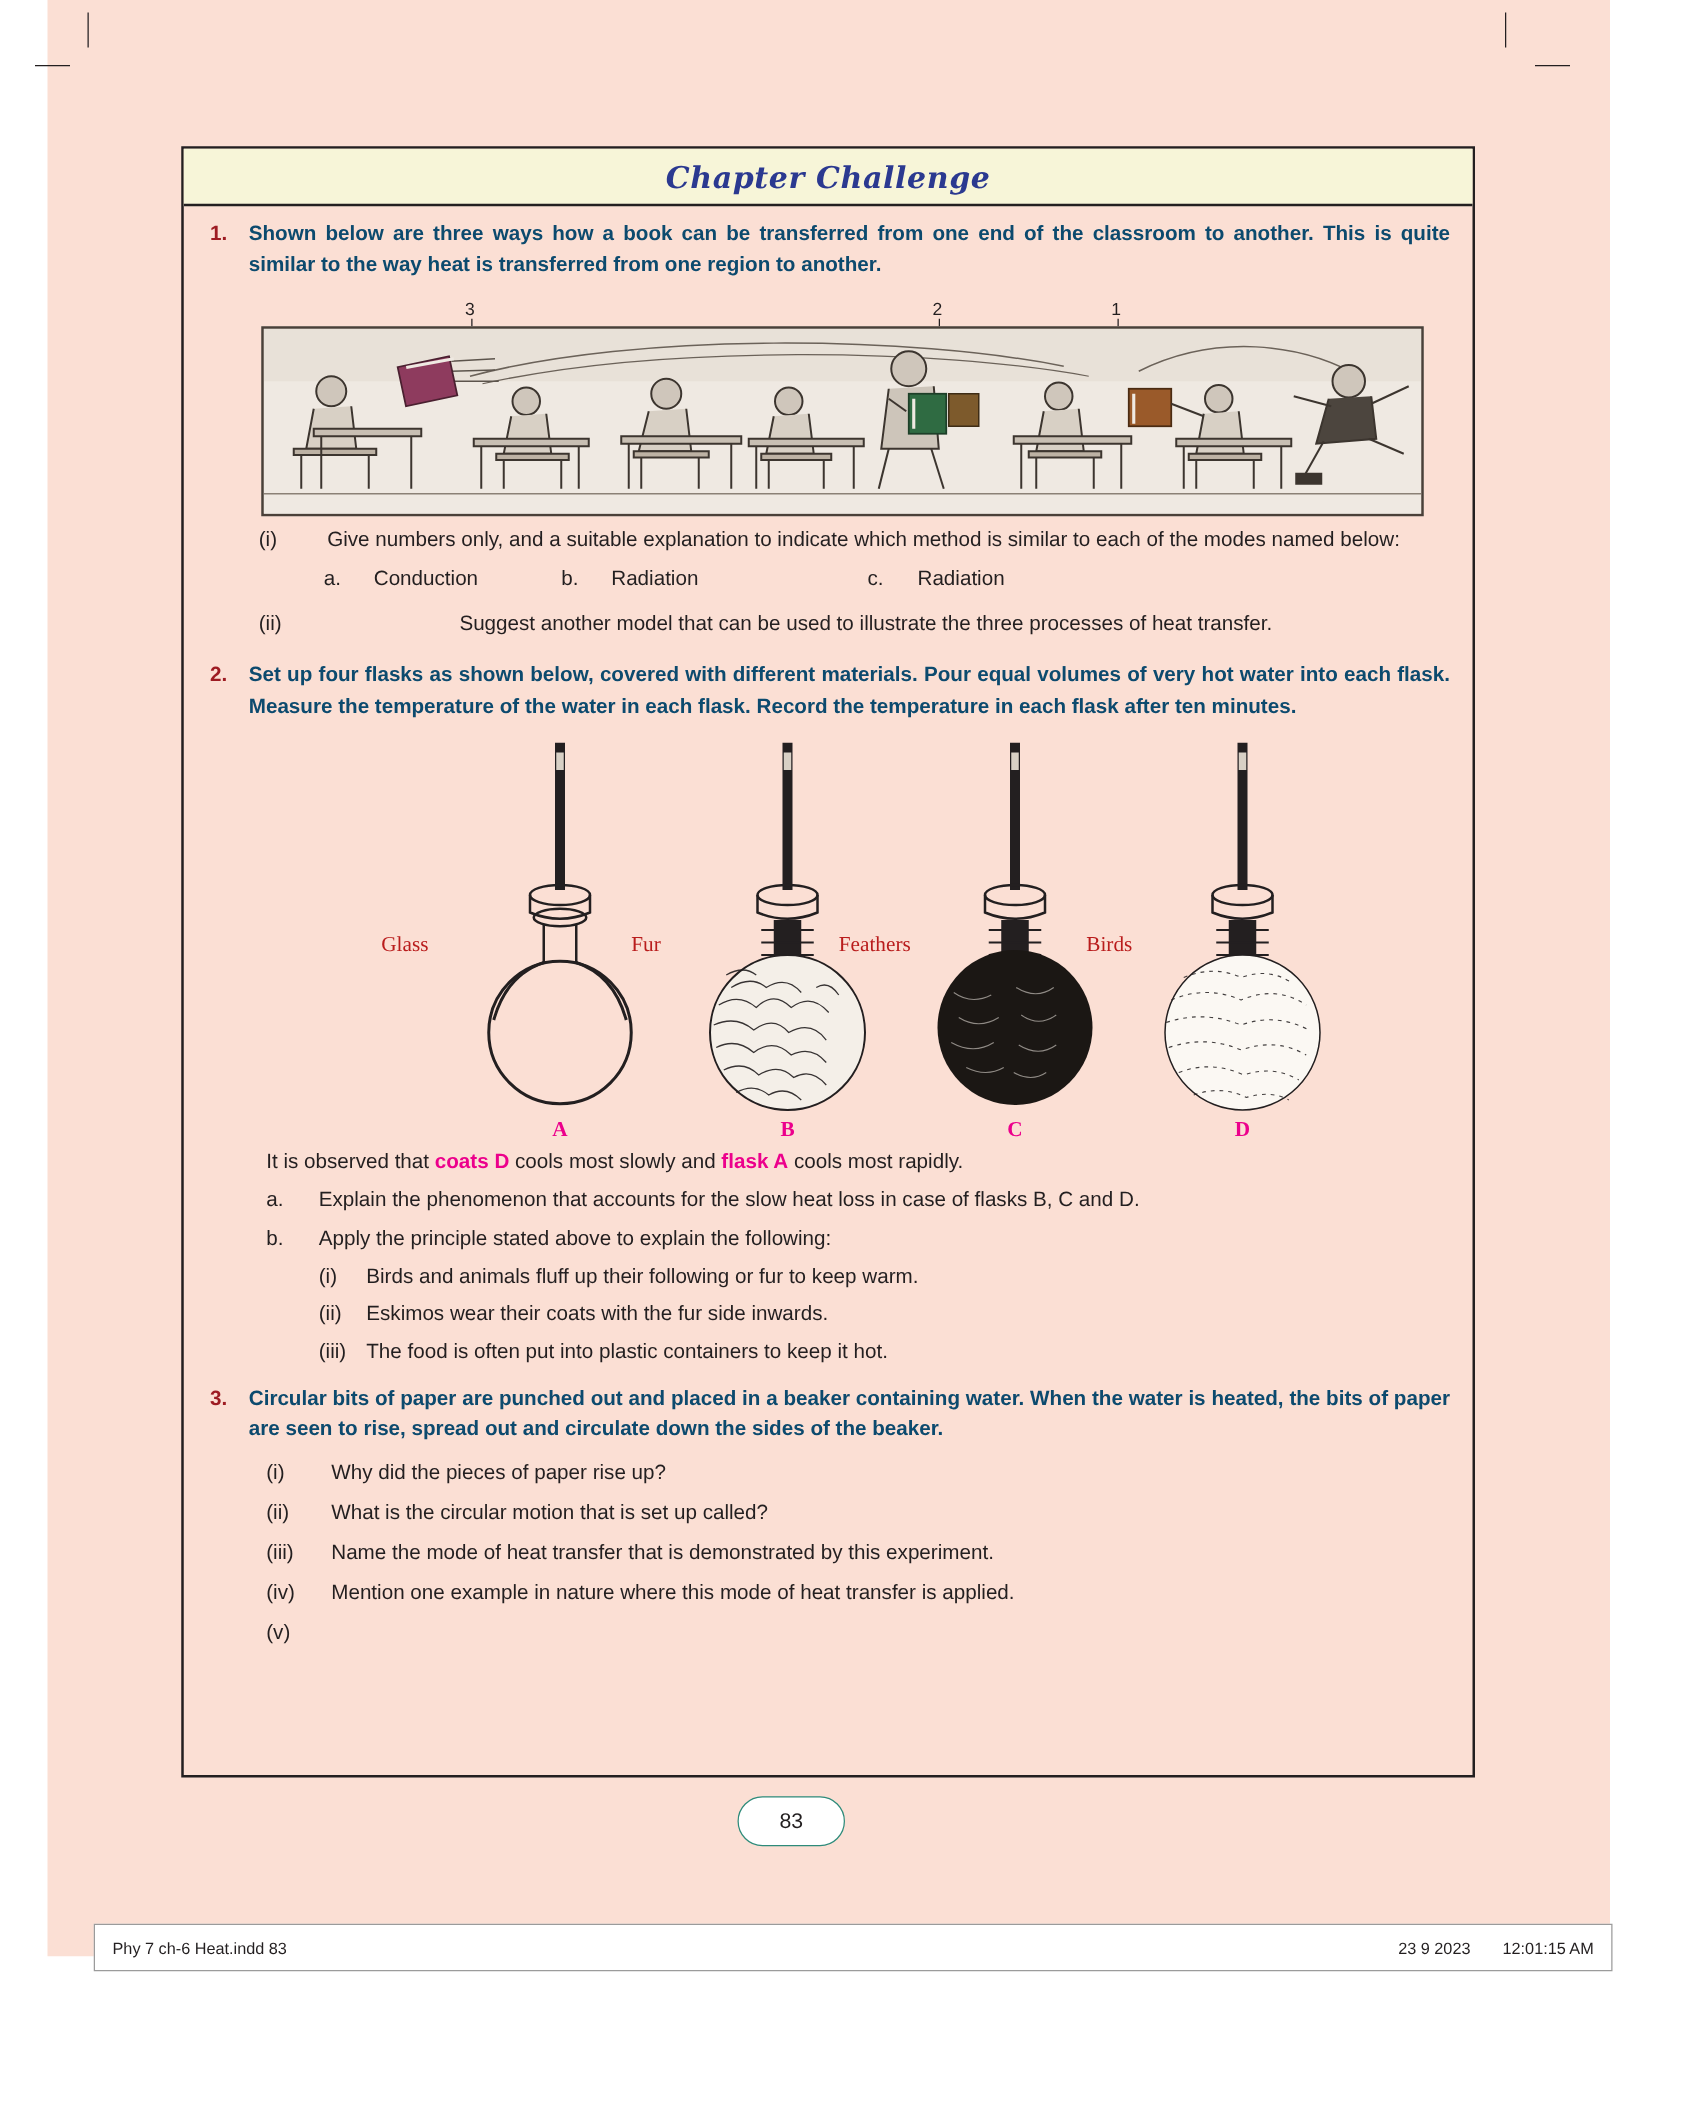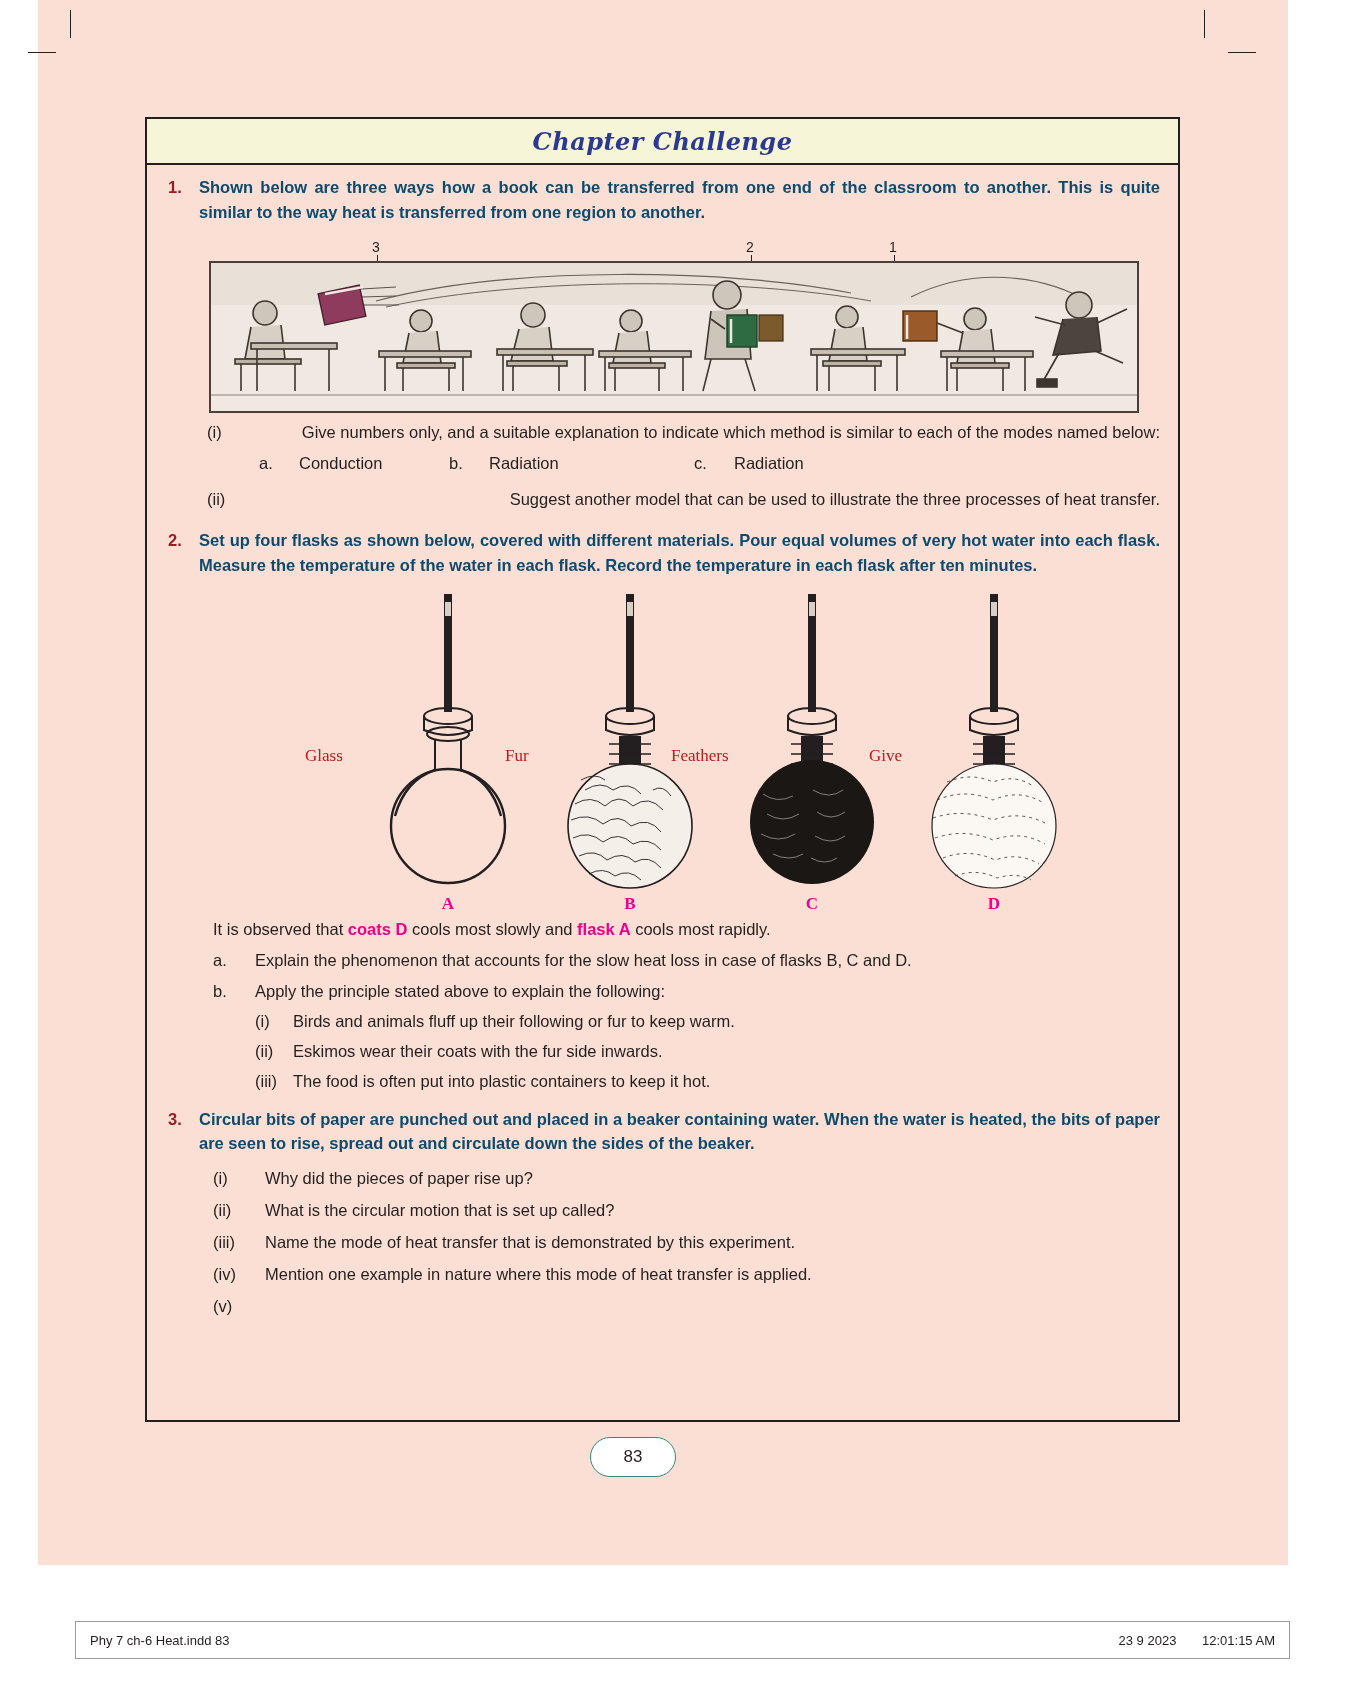--- a/index.html
+++ b/index.html
@@ -96,21 +96,21 @@
     color: #231f20;
     margin-top: 6px;
   }
   .sub .lbl {
     flex: 0 0 52px;
     padding-left: 42px;
     box-sizing: border-box;
   }
   .sub .txt {
     flex: 1;
-    text-align: right;
+    text-align: center;
   }
   .abc-row {
     display: flex;
     font-size: 16.5px;
     color: #231f20;
     margin-top: 10px;
     padding-left: 94px;
   }
   .abc-row .item { display: flex; }
   .abc-row .item .k { width: 40px; }
@@ -232,21 +232,21 @@
     display: flex;
     align-items: center;
     justify-content: center;
     font-size: 17px;
     color: #231f20;
   }
   
   .footer {
     position: absolute;
     left: 75px;
-    top: 1621px;
+    top: 1539px;
     width: 1215px;
     height: 38px;
     border: 1px solid #9b9b9b;
     background: #ffffff;
     box-sizing: border-box;
     display: flex;
     align-items: center;
     justify-content: space-between;
     padding: 0 14px;
     font-size: 13px;
@@ -524,21 +524,21 @@
               <path d="M38 206 q28 -12 56 0 q28 -12 52 4"></path>
               <path d="M34 224 q30 -10 60 2 q28 -10 54 4"></path>
               <path d="M36 244 q30 -10 58 2 q28 -10 52 4"></path>
               <path d="M44 264 q26 -10 52 2 q24 -8 44 4"></path>
               <path d="M56 282 q22 -8 42 2 q20 -6 34 2"></path>
               <path d="M48 188 q24 -10 46 0 q22 -8 40 4"></path>
             </g>
           </svg>
           <div class="flask-letter">D</div>
         </div>
-        <div class="flask-label" style="left:664px; top:152px;">Give</div>
+        <div class="flask-label" style="left:664px; top:152px;">Birds</div>
       </div>
 
       <div class="note">
         <span>It is observed that </span><b class="pink">coats D</b><span> cools most slowly and </span><b class="pink">flask A</b><span> cools most rapidly.</span>
       </div>
 
       <div class="lettered">
         <div class="k">a.</div>
         <div class="v">Explain the phenomenon that accounts for the slow heat loss in case of flasks B, C and D.</div>
       </div>

